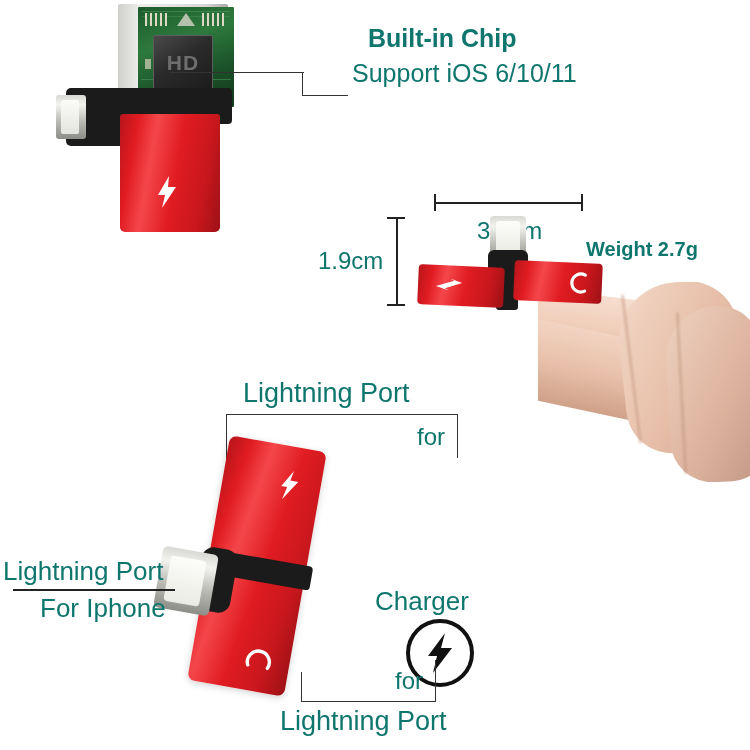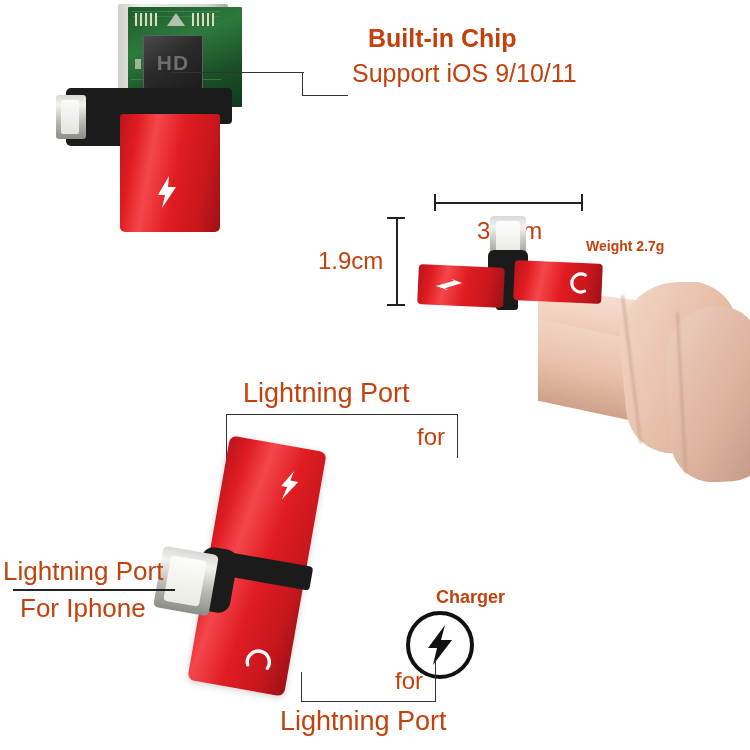--- a/index.html
+++ b/index.html
@@ -6,21 +6,21 @@
   body{
     width:750px;height:750px;
     background:#ffffff;
     font-family:"Liberation Sans", sans-serif;
     color:#111;
     overflow:hidden;
     position:relative;
   }
   #stage{position:absolute;inset:0;width:750px;height:750px;}
   .abs{position:absolute;}
-  .txt{white-space:nowrap;color:#c2410c;line-height:1;}
+  .txt{white-space:nowrap;color:#0f766e;line-height:1;}
 
   
   .body-red{
     background:linear-gradient(100deg,#b8151b 0%,#e01c22 16%,#f4474b 32%,#e01c22 55%,#c8171d 80%,#9d1116 100%);
     border-radius:4px;
   }
   .band-black{background:#1b1b1b;border-radius:3px;}
   .tip-silver{
     background:linear-gradient(180deg,#d8d8d4 0%,#f2f2ef 22%,#bdbdb8 58%,#8d8d88 100%);
     border-radius:3px;
@@ -48,23 +48,23 @@
 <body>
 
 <div id="stage">
 
   <div class="abs" style="left:118px;top:2px;width:112px;height:232px;">
 
     <div class="abs" style="left:0px;top:2px;width:110px;height:106px;
                 background:linear-gradient(90deg,#cfcfcb,#eeeeea 20%,#d6d6d2 80%,#a9a9a4);
                 border-radius:2px;"></div>
 
-    <div class="abs" style="left:10px;top:5px;width:96px;height:100px;
+    <div class="abs" style="left:20px;top:5px;width:96px;height:100px;
                 background:linear-gradient(160deg,#1d5a2c,#2d7a3d 35%,#1a4f27 70%,#113a1b);
-                border-radius:1px;overflow:hidden;padding-left:18px;">
+                border-radius:1px;overflow:hidden;">
 
       <div class="abs" style="left:4px;top:4px;width:88px;height:1px;background:#4e9a5c;opacity:.55;"></div>
       <div class="abs" style="left:4px;top:9px;width:88px;height:1px;background:#4e9a5c;opacity:.4;"></div>
       <div class="abs" style="left:3px;top:72px;width:90px;height:1px;background:#52a061;opacity:.5;"></div>
 
       <div class="abs" style="left:7px;top:6px;width:22px;height:13px;
                   background:repeating-linear-gradient(90deg,#dcd9c4 0 2px,#2b6f39 2px 5px);"></div>
 
       <div class="abs" style="left:64px;top:6px;width:22px;height:13px;
                   background:repeating-linear-gradient(90deg,#dcd9c4 0 2px,#2b6f39 2px 5px);"></div>
@@ -101,34 +101,34 @@
       </svg>
     </div>
   </div>
 
   <div class="abs ln-h-thin" style="left:170px;top:72px;width:134px;"></div>
   <div class="abs ln-v-thin" style="left:302px;top:72px;height:24px;"></div>
   <div class="abs ln-h-thin" style="left:302px;top:95px;width:46px;"></div>
 
   <div class="abs" style="left:352px;top:26px;width:300px;">
     <div class="txt t-bold" style="font-size:25px;margin-left:16px;">Built-in Chip</div>
-    <div class="txt" style="font-size:25px;margin-top:10px;">Support iOS 9/10/11</div>
+    <div class="txt" style="font-size:25px;margin-top:10px;">Support iOS 6/10/11</div>
   </div>
 
   <div class="abs txt" style="left:477px;top:175px;font-size:24px;margin-top:44px;">3.1cm</div>
   <div class="abs ln-h" style="left:434px;top:202px;width:148px;"></div>
   <div class="abs ln-v" style="left:434px;top:194px;height:17px;"></div>
   <div class="abs ln-v" style="left:581px;top:194px;height:17px;"></div>
 
   <div class="abs txt" style="left:318px;top:249px;font-size:24px;">1.9cm</div>
   <div class="abs ln-v" style="left:396px;top:217px;height:88px;"></div>
   <div class="abs ln-h" style="left:387px;top:217px;width:18px;"></div>
   <div class="abs ln-h" style="left:387px;top:304px;width:18px;"></div>
 
-  <div class="abs txt t-bold" style="left:586px;top:239px;font-size:14px;">Weight 2.7g</div>
+  <div class="abs txt t-bold" style="left:586px;top:239px;font-size:20px;">Weight 2.7g</div>
 
   <div class="abs" style="left:538px;top:282px;width:212px;height:200px;overflow:hidden;">
 
     <div class="abs" style="left:-62px;top:14px;width:250px;height:74px;
                 background:linear-gradient(180deg,#f6ded0 0%,#f0cdb8 45%,#d9ae97 100%);
                 border-radius:40px 44px 44px 40px;transform:rotate(7deg);"></div>
 
     <div class="abs" style="left:-40px;top:56px;width:250px;height:80px;
                 background:linear-gradient(180deg,#f2d4c2 0%,#e8c0aa 50%,#cfa189 100%);
                 border-radius:44px;transform:rotate(12deg);"></div>
@@ -199,27 +199,27 @@
     <div class="abs tip-silver" style="left:-10px;top:120px;width:56px;height:62px;
                 transform:rotate(10deg);border-radius:5px;"></div>
     <div class="abs" style="left:-1px;top:128px;width:36px;height:46px;
                 background:linear-gradient(180deg,#fcfcf9,#ebebe5);
                 transform:rotate(10deg);border-radius:4px;"></div>
   </div>
 
   <div class="abs" style="left:3px;top:558px;width:175px;">
     <div class="txt" style="font-size:26px;">Lightning Port</div>
     <div class="rule" style="width:162px;margin:5px 0 4px 10px;"></div>
-    <div class="txt" style="font-size:26px;margin-left:17px;">For Iphone</div>
+    <div class="txt" style="font-size:26px;margin-left:37px;">For Iphone</div>
   </div>
 
 
 
   <div class="abs" style="left:375px;top:588px;width:130px;">
-    <div class="txt" style="font-size:18px;text-align:right;font-weight:bold;">Charger</div>
+    <div class="txt" style="font-size:26px;text-align:left;">Charger</div>
     <div class="icocirc" style="width:68px;height:68px;margin:5px auto 0 auto;">
       <svg width="34" height="44" viewBox="0 0 34 44">
         <polygon points="22,2 5,25 14,25 10,42 29,17 18,17" fill="#111"></polygon>
       </svg>
     </div>
   </div>
 
   <div class="abs ln-v-thin" style="left:301px;top:672px;height:30px;"></div>
   <div class="abs ln-h-thin" style="left:301px;top:701px;width:135px;"></div>
   <div class="abs ln-v-thin" style="left:435px;top:660px;height:42px;"></div>

